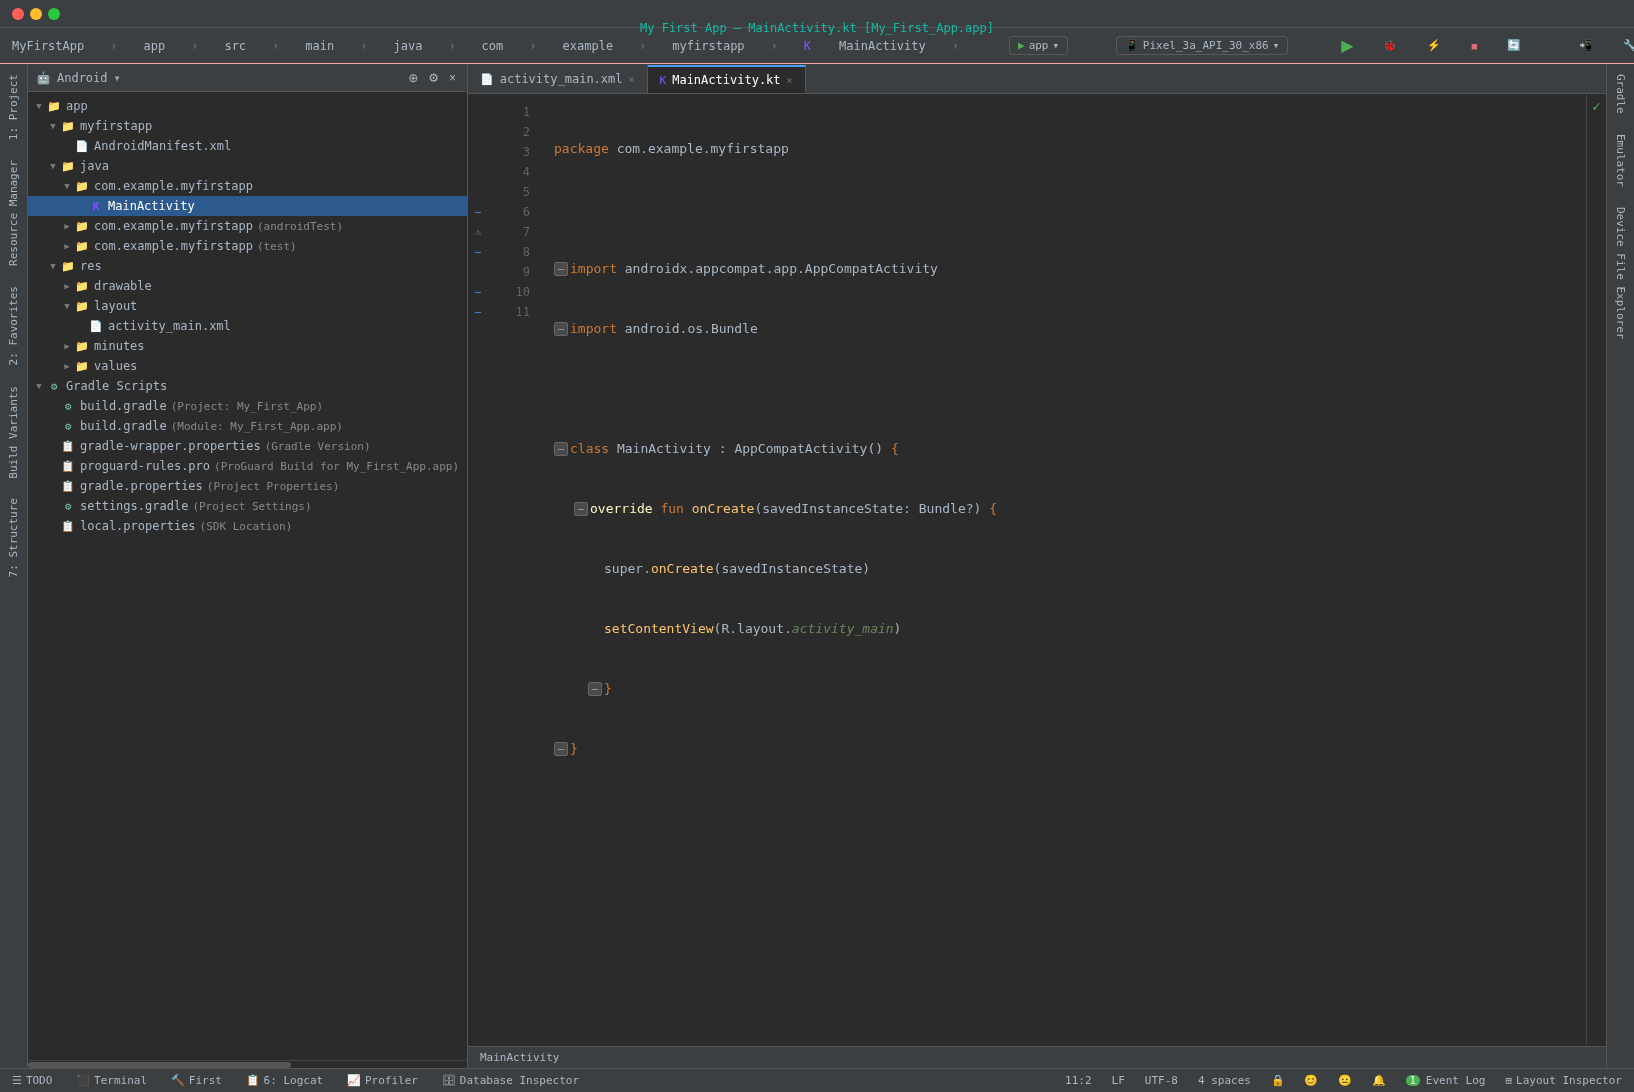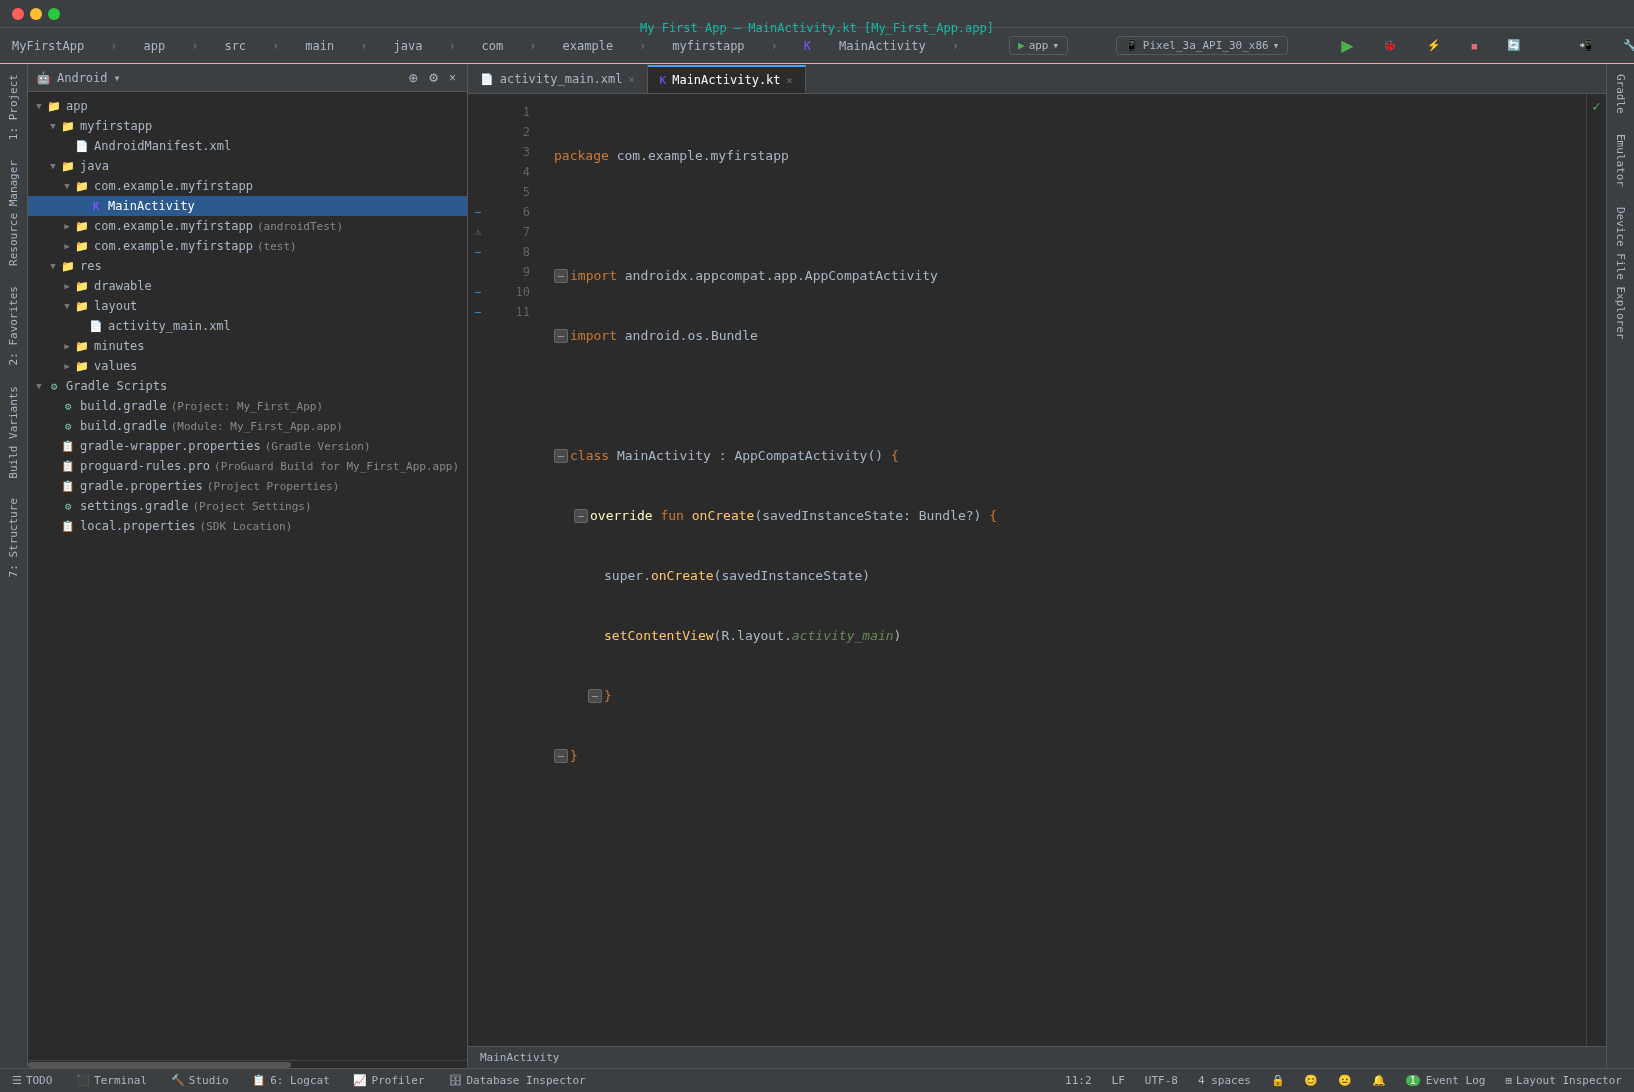--- a/index.html
+++ b/index.html
@@ -246,21 +246,21 @@
       padding: 8px 8px 8px 16px;
       user-select: none;
       flex-shrink: 0;
       line-height: 1.6;
       font-size: 12px;
       min-width: 50px;
     }
     .line-number { display: block; height: 20px; line-height: 20px; }
 
     .code-content {
-      padding: 12px 16px;
+      padding: 5px 16px;
       flex: 1;
       line-height: 20px;
       font-size: 13px;
       white-space: pre;
     }
     .code-line {
       height: 20px;
       display: flex;
       align-items: center;
     }
@@ -726,21 +726,21 @@
     <div class="status-item">
       <span>☰</span>
       <span>TODO</span>
     </div>
     <div class="status-item">
       <span>⬛</span>
       <span>Terminal</span>
     </div>
     <div class="status-item">
       <span>🔨</span>
-      <span>Studio</span>
+      <span>First</span>
     </div>
     <div class="status-item">
       <span>📋</span>
       <span>6: Logcat</span>
     </div>
     <div class="status-item">
       <span>📈</span>
       <span>Profiler</span>
     </div>
     <div class="status-item">

